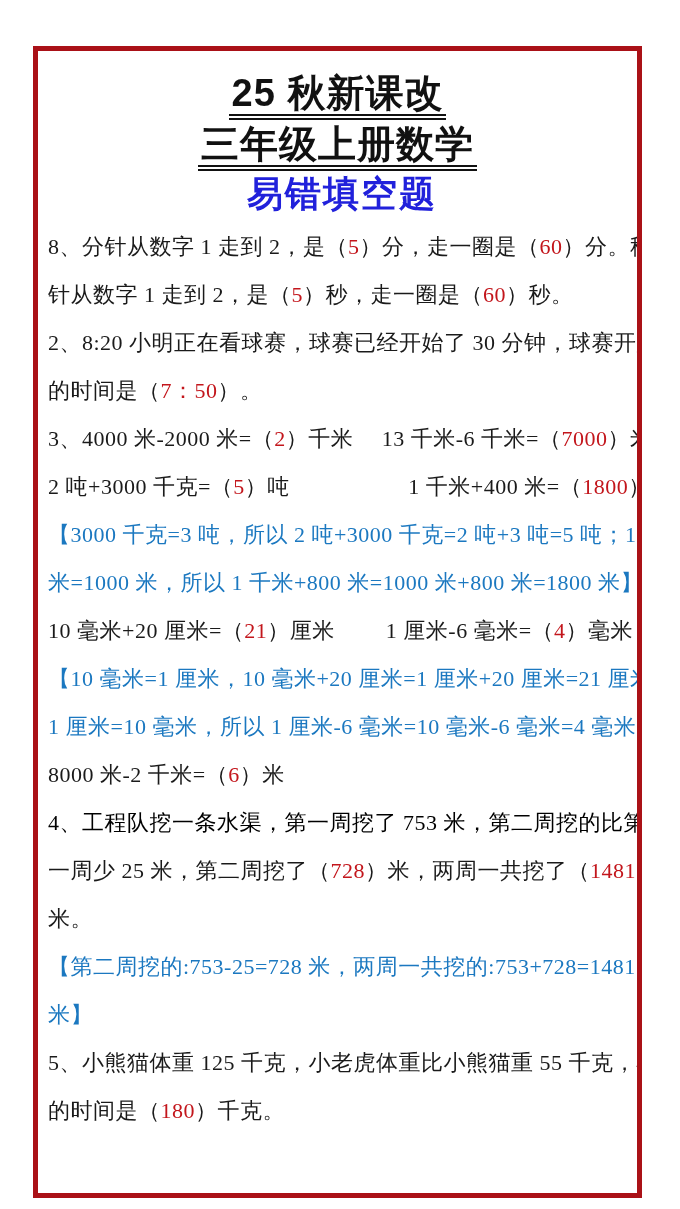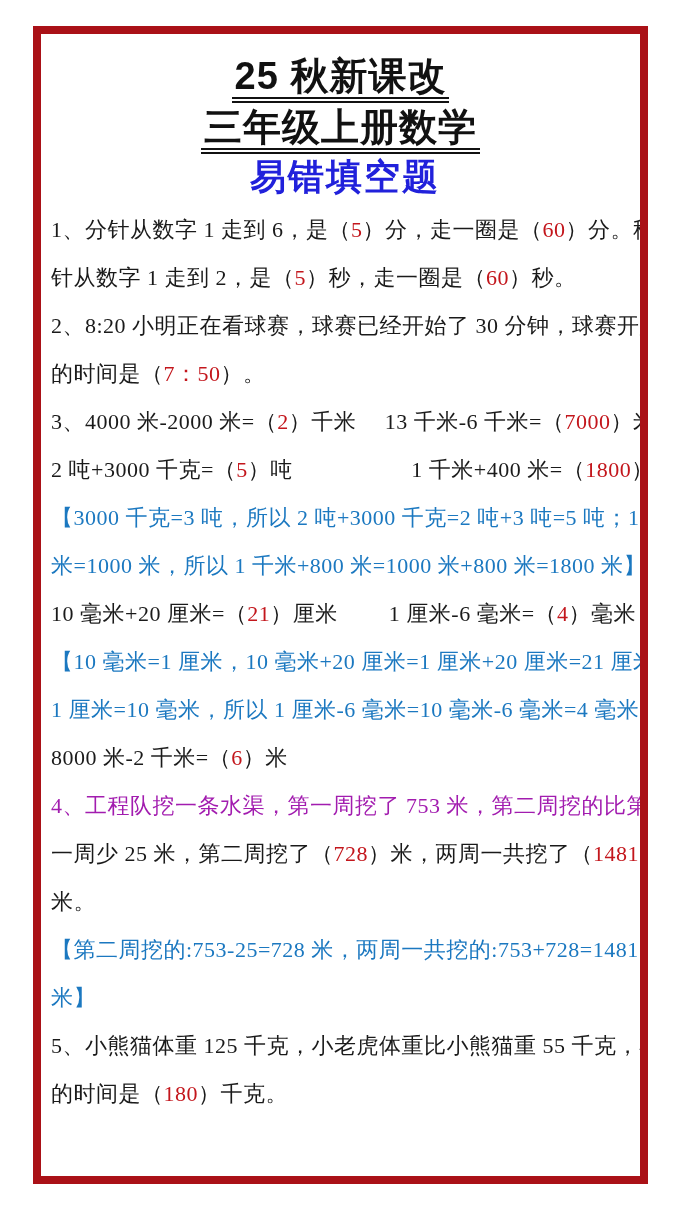--- a/index.html
+++ b/index.html
@@ -10,24 +10,24 @@
   body {
     width: 680px;
     height: 1209px;
     position: relative;
     font-family: "Liberation Serif", "DejaVu Serif", serif;
     overflow: hidden;
   }
   .frame {
     position: absolute;
     left: 33px;
-    top: 26px;
+    top: 46px;
     width: 599px;
     height: 1142px;
-    border: 8px solid #a3a3a3;
+    border: 5px solid #a3a3a3;
     background: #ffffff;
     overflow: hidden;
   }
   .header {
     text-align: center;
     padding-top: 18px;
   }
   .title-line {
     font-family: "Liberation Sans", "DejaVu Sans", sans-serif;
     font-weight: bold;
@@ -67,33 +67,33 @@
   <div class="header">
     <div class="title-line">
       <span class="u">25 秋新课改</span>
     </div>
     <div class="title-line">
       <span class="u">三年级上册数学</span>
     </div>
     <div class="subtitle-line" style="color: rgb(33, 33, 219); padding-left: 9px;">易错填空题</div>
   </div>
   <div class="content">
-      <div class="line"><span style="color: rgb(26, 26, 26);">1、分针从数字 1 走到 6，是（</span><span style="color: rgb(195, 22, 28);">5</span><span style="color: rgb(26, 26, 26);">）分，走一圈是（</span><span style="color: rgb(195, 22, 28);">60</span><span style="color: rgb(26, 26, 26);">）分。秒</span></div>
+      <div class="line"><span style="color: rgb(26, 26, 26);">8、分针从数字 1 走到 2，是（</span><span style="color: rgb(195, 22, 28);">5</span><span style="color: rgb(26, 26, 26);">）分，走一圈是（</span><span style="color: rgb(195, 22, 28);">60</span><span style="color: rgb(26, 26, 26);">）分。秒</span></div>
       <div class="line"><span style="color: rgb(26, 26, 26);">针从数字 1 走到 2，是（</span><span style="color: rgb(195, 22, 28);">5</span><span style="color: rgb(26, 26, 26);">）秒，走一圈是（</span><span style="color: rgb(195, 22, 28);">60</span><span style="color: rgb(26, 26, 26);">）秒。</span></div>
       <div class="line"><span style="color: rgb(26, 26, 26);">2、8:20 小明正在看球赛，球赛已经开始了 30 分钟，球赛开始</span></div>
       <div class="line"><span style="color: rgb(26, 26, 26);">的时间是（</span><span style="color: rgb(195, 22, 28);">7：50</span><span style="color: rgb(26, 26, 26);">）。</span></div>
       <div class="line"><span style="color: rgb(26, 26, 26); margin-top: 19px;">3、4000 米-2000 米=（</span><span style="color: rgb(195, 22, 28);">2</span><span style="color: rgb(26, 26, 26);">）千米　 13 千米-6 千米=（</span><span style="color: rgb(195, 22, 28);">7000</span><span style="color: rgb(26, 26, 26);">）米</span></div>
       <div class="line"><span style="color: rgb(26, 26, 26);">2 吨+3000 千克=（</span><span style="color: rgb(195, 22, 28);">5</span><span style="color: rgb(26, 26, 26);">）吨　　　　　 1 千米+400 米=（</span><span style="color: rgb(195, 22, 28);">1800</span><span style="color: rgb(26, 26, 26);">）米</span></div>
       <div class="line"><span style="color: rgb(27, 120, 192);">【3000 千克=3 吨，所以 2 吨+3000 千克=2 吨+3 吨=5 吨；1 千</span></div>
       <div class="line"><span style="color: rgb(27, 120, 192);">米=1000 米，所以 1 千米+800 米=1000 米+800 米=1800 米】</span></div>
       <div class="line"><span style="color: rgb(26, 26, 26);">10 毫米+20 厘米=（</span><span style="color: rgb(195, 22, 28);">21</span><span style="color: rgb(26, 26, 26);">）厘米　　 1 厘米-6 毫米=（</span><span style="color: rgb(195, 22, 28);">4</span><span style="color: rgb(26, 26, 26);">）毫米</span></div>
       <div class="line"><span style="color: rgb(27, 120, 192);">【10 毫米=1 厘米，10 毫米+20 厘米=1 厘米+20 厘米=21 厘米;</span></div>
       <div class="line"><span style="color: rgb(27, 120, 192);">1 厘米=10 毫米，所以 1 厘米-6 毫米=10 毫米-6 毫米=4 毫米】</span></div>
       <div class="line"><span style="color: rgb(26, 26, 26);">8000 米-2 千米=（</span><span style="color: rgb(195, 22, 28);">6</span><span style="color: rgb(26, 26, 26);">）米</span></div>
-      <div class="line"><span style="color: #a21caf; margin-top: 38px;">4、工程队挖一条水渠，第一周挖了 753 米，第二周挖的比第</span></div>
+      <div class="line"><span style="color: #000000; margin-top: 38px;">4、工程队挖一条水渠，第一周挖了 753 米，第二周挖的比第</span></div>
       <div class="line"><span style="color: rgb(26, 26, 26);">一周少 25 米，第二周挖了（</span><span style="color: rgb(195, 22, 28);">728</span><span style="color: rgb(26, 26, 26);">）米，两周一共挖了（</span><span style="color: rgb(195, 22, 28);">1481</span><span style="color: rgb(26, 26, 26);">）</span></div>
       <div class="line"><span style="color: rgb(26, 26, 26);">米。</span></div>
       <div class="line"><span style="color: rgb(27, 120, 192);">【第二周挖的:753-25=728 米，两周一共挖的:753+728=1481</span></div>
       <div class="line"><span style="color: rgb(27, 120, 192);">米】</span></div>
       <div class="line"><span style="color: rgb(26, 26, 26);">5、小熊猫体重 125 千克，小老虎体重比小熊猫重 55 千克，小</span></div>
       <div class="line"><span style="color: rgb(26, 26, 26);">的时间是（</span><span style="color: rgb(195, 22, 28);">180</span><span style="color: rgb(26, 26, 26); text-align: center;">）千克。</span></div>
     </div>
 </div>
 
 </body></html>

